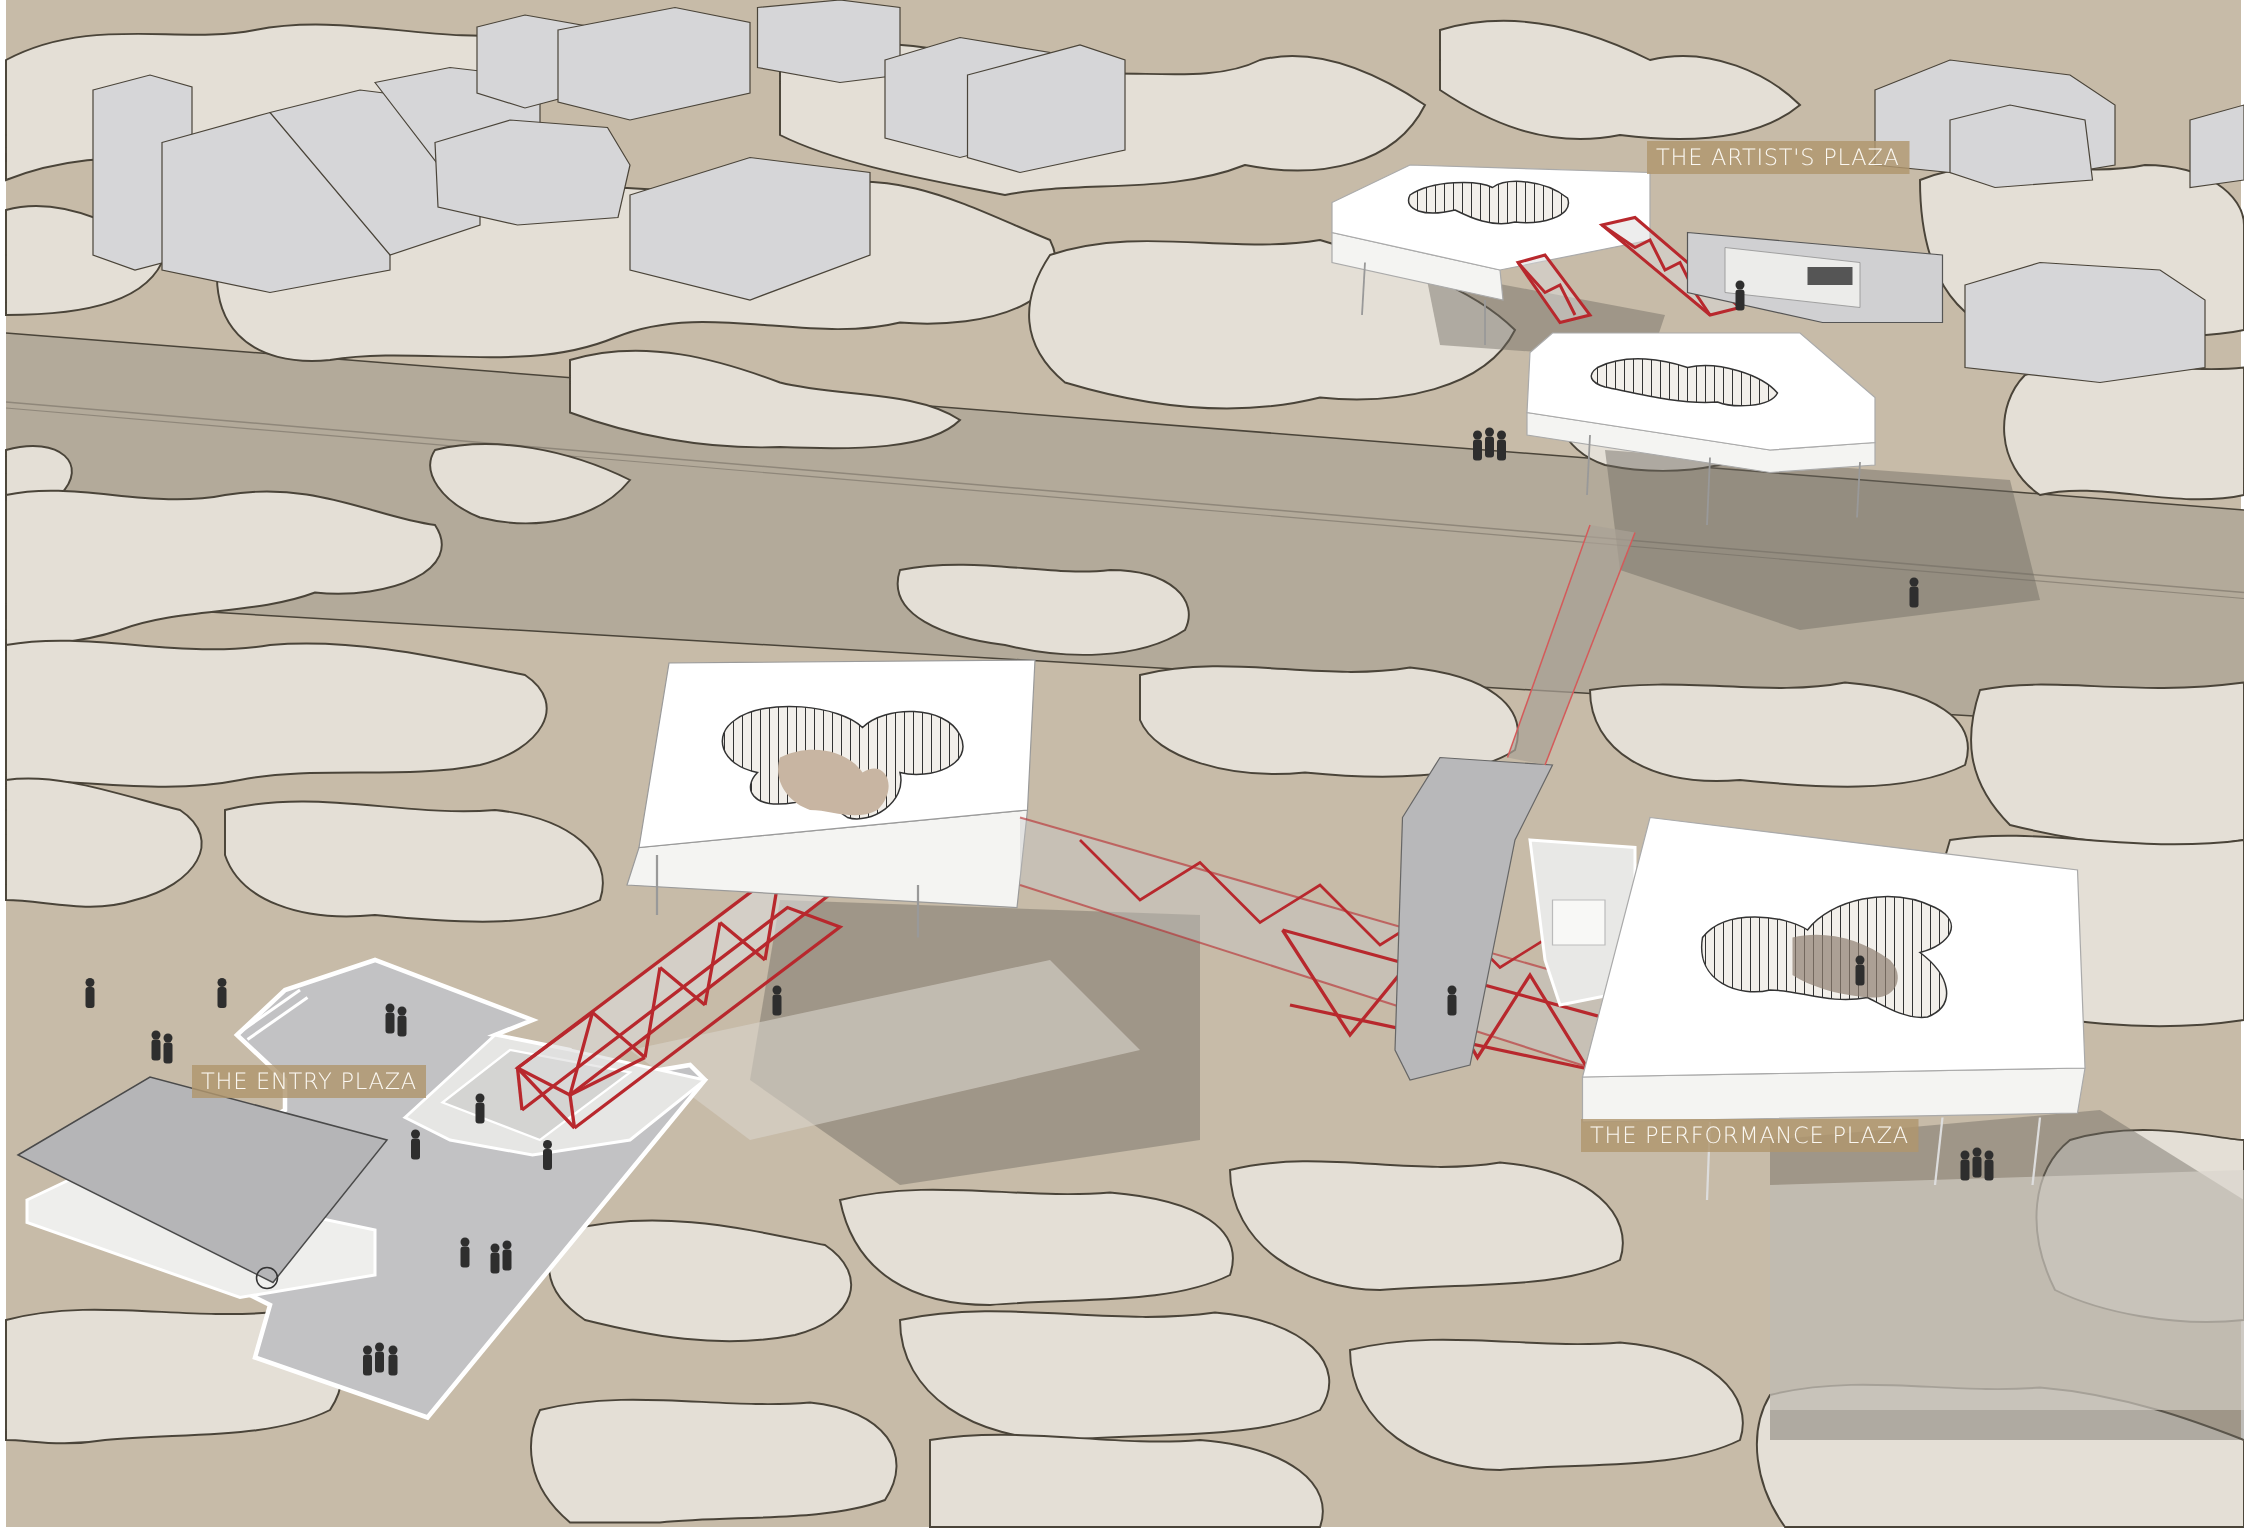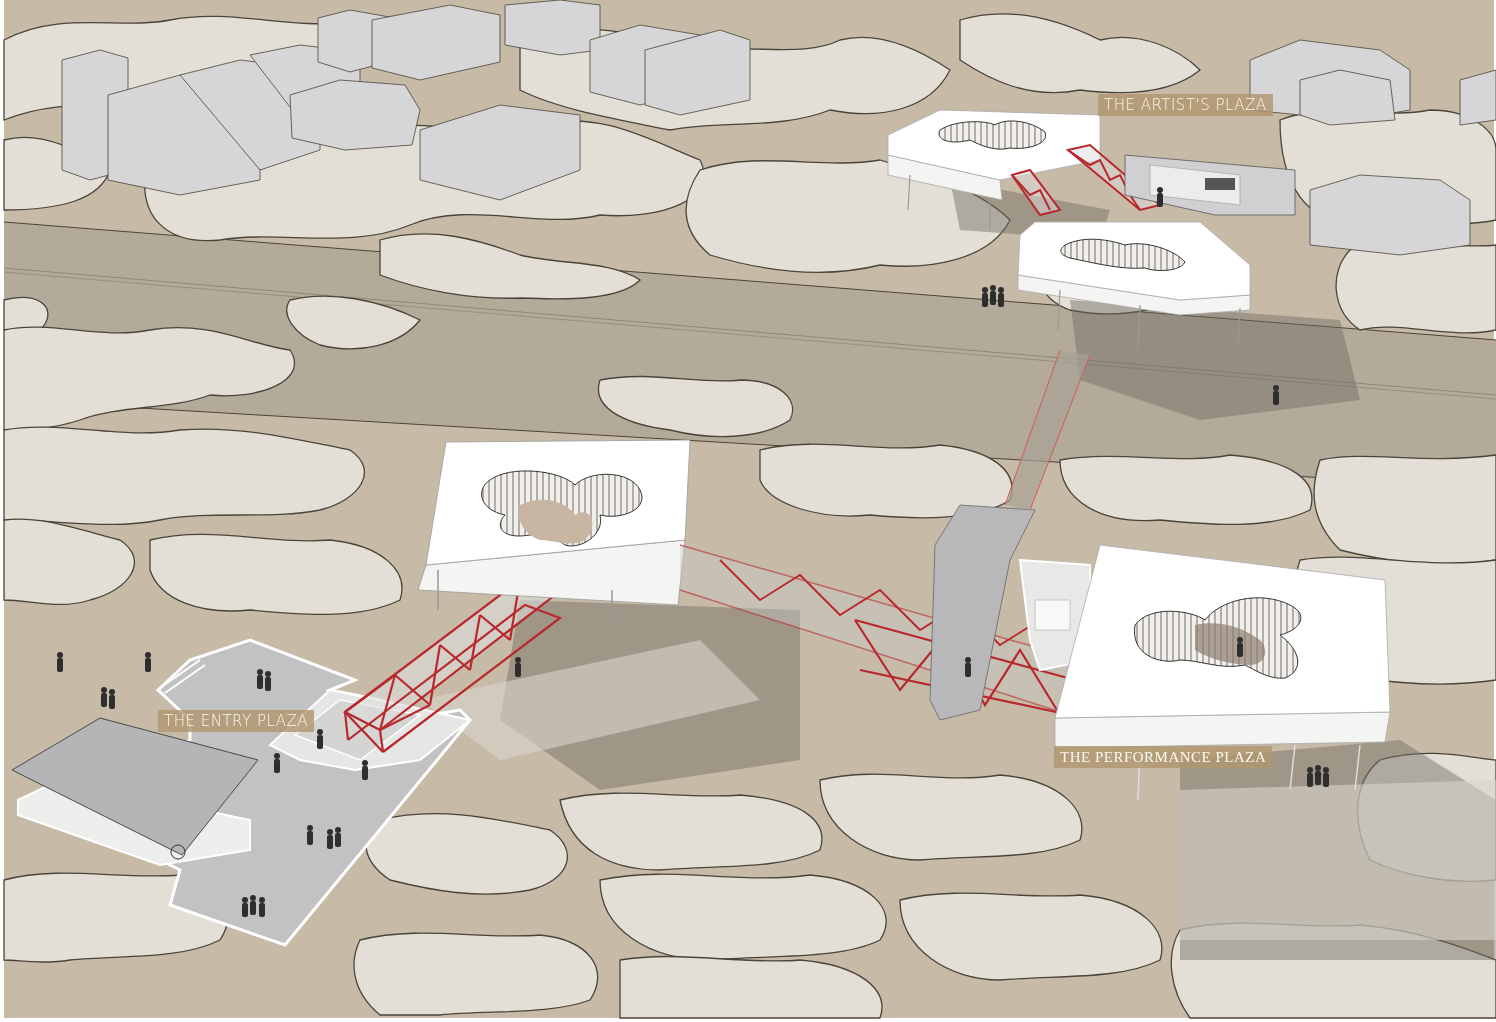--- a/index.html
+++ b/index.html
@@ -260,15 +260,15 @@
       <circle cx="1001" cy="290" r="3"></circle>
         <rect x="998" y="293" width="6" height="14" rx="2"></rect>
       <circle cx="1276" cy="388" r="3"></circle>
         <rect x="1273" y="391" width="6" height="14" rx="2"></rect>
       <circle cx="1160" cy="190" r="3"></circle>
         <rect x="1157" y="193" width="6" height="14" rx="2"></rect>
     </g>
   </svg>
 
   <div class="label" style="left:1098px; top:94px;">THE ARTIST'S PLAZA</div>
-  <div class="label" style="left:128px; top:710px;margin-left:30px;">THE ENTRY PLAZA</div>
-  <div class="label" style="left:1054px; top:746px;font-family:Liberation Serif, serif;">THE PERFORMANCE PLAZA</div>
+  <div class="label" style="left:128px; top:710px;">THE ENTRY PLAZA</div>
+  <div class="label" style="left:1054px; top:746px;">THE PERFORMANCE PLAZA</div>
 </div>
 
 </body></html>

